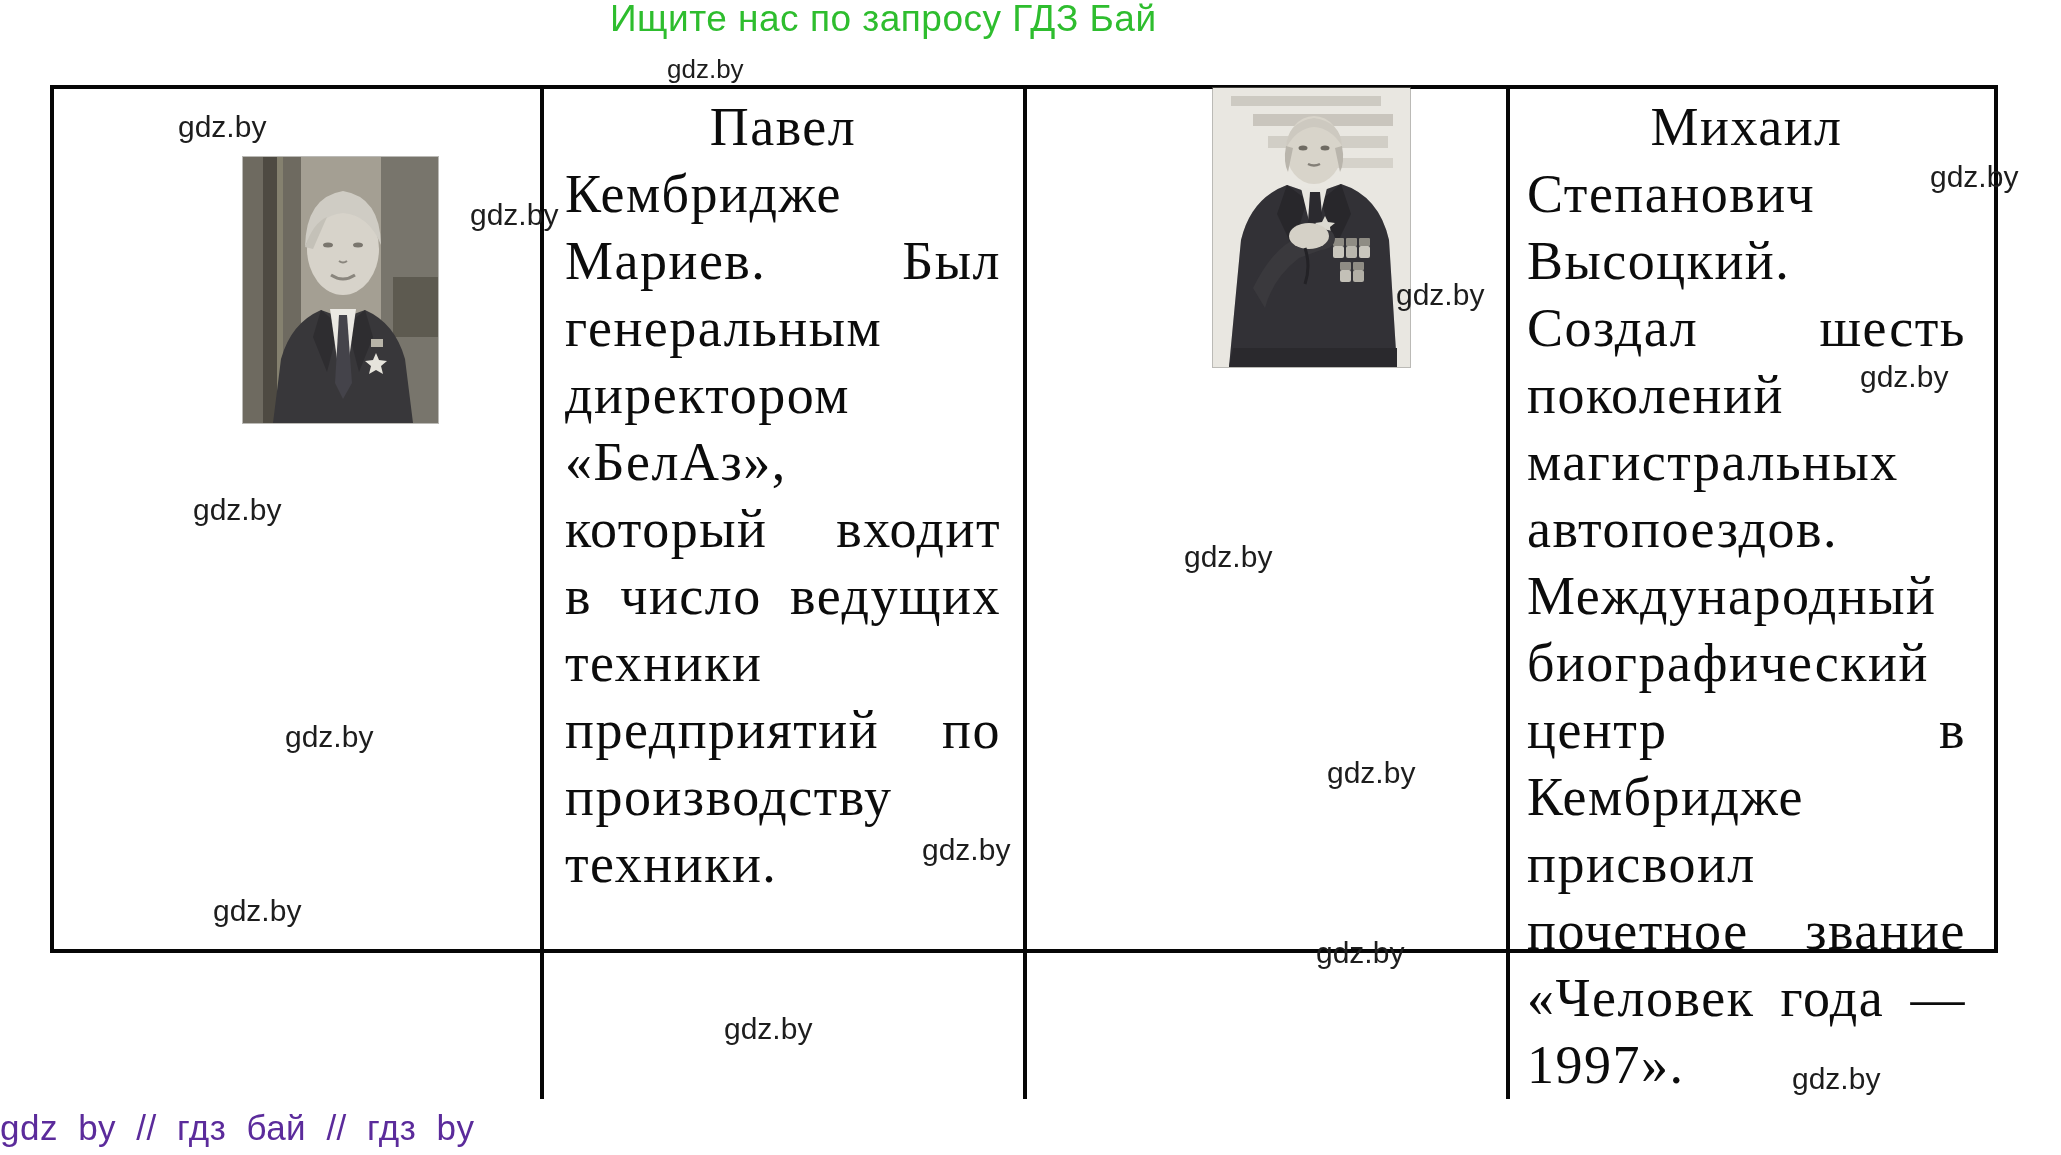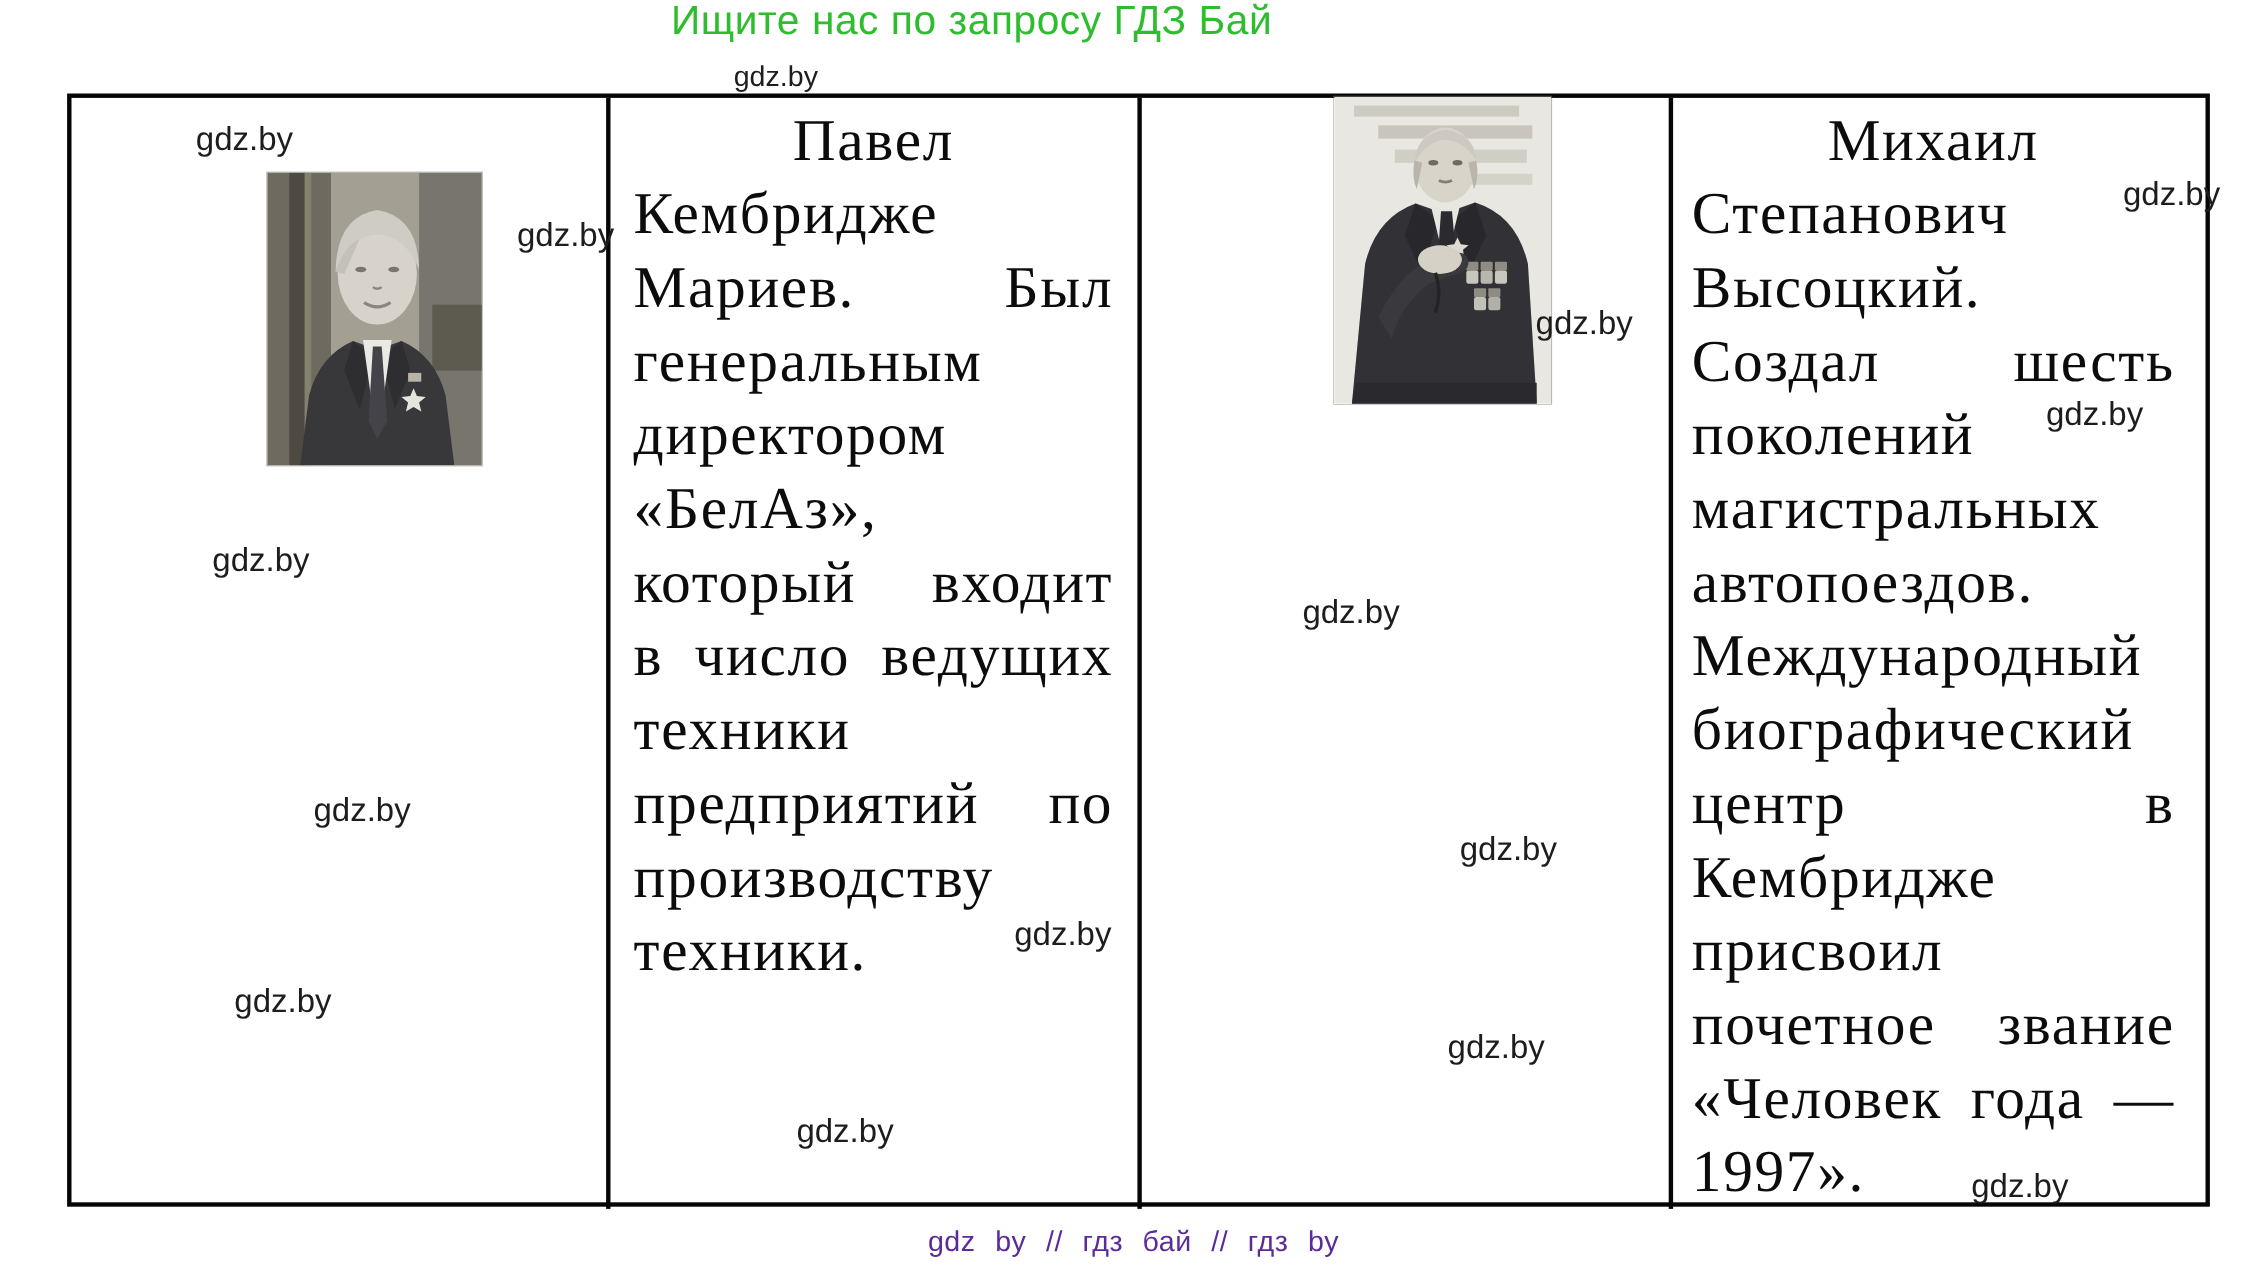--- a/index.html
+++ b/index.html
@@ -19,37 +19,37 @@
   }
   .promo-header{
     position:absolute;left:610px;top:-2px;
     font-size:37px;line-height:42px;
     color:var(--promo-green);
     letter-spacing:0.5px;
     white-space:nowrap;
   }
   .footer-line{
     position:absolute;left:0;top:1106px;width:100%;
-    text-align:center;
-    font-size:26px;line-height:44px;
+    text-align:left;
+    font-size:35px;line-height:44px;
     color:var(--footer-purple);
     word-spacing:10px;
     letter-spacing:0.5px;
   }
   .watermark-layer{position:absolute;left:0;top:0;width:100%;height:100%;z-index:3;pointer-events:none;}
   .wm{
     position:absolute;
     color:var(--watermark-gray);
     font-family:"Liberation Sans","DejaVu Sans",sans-serif;
     white-space:nowrap;
     line-height:1.1;
   }
   .bio-table{
-    position:absolute;left:61px;top:85px;
-    width:1948px;height:1012px;
+    position:absolute;left:50px;top:85px;
+    width:1948px;height:868px;
     box-sizing:border-box;
     border:4px solid var(--border-black);
     display:grid;
     grid-template-columns:486px 483px 483px 476px;
     z-index:2;
     background:transparent;
   }
   .cell{box-sizing:border-box;}
   .cell + .cell{border-left:4px solid var(--border-black);}
   .cell-text{

